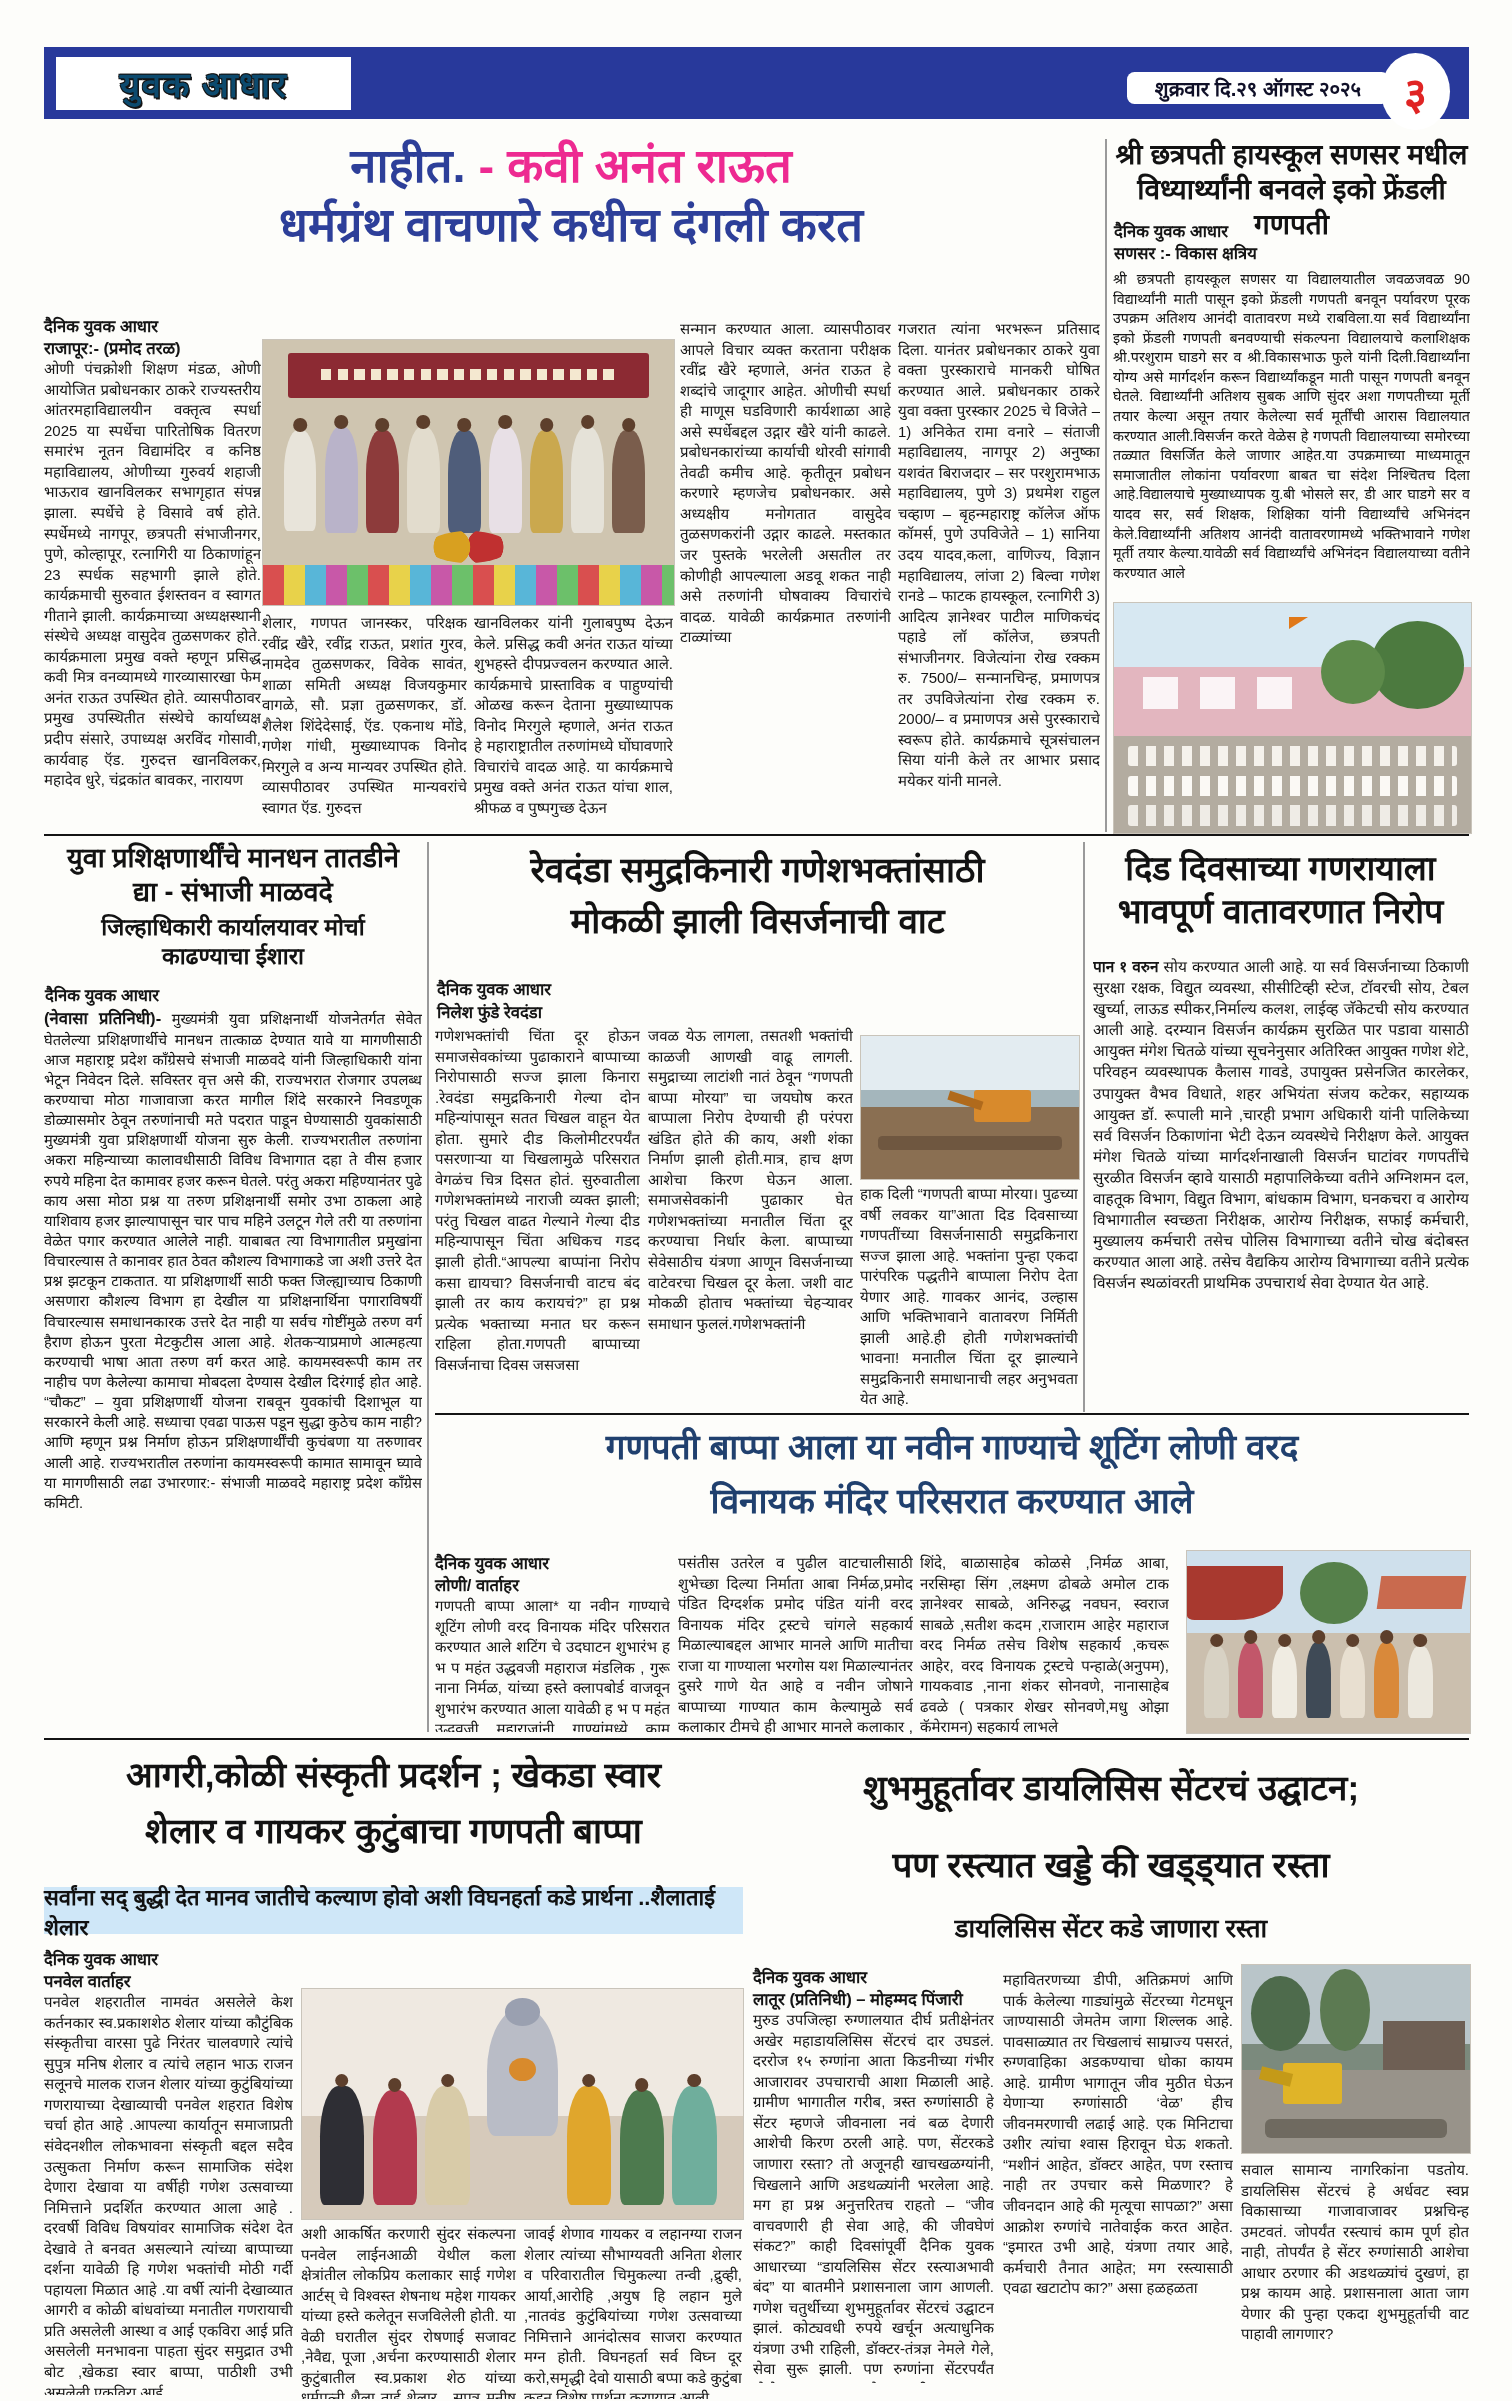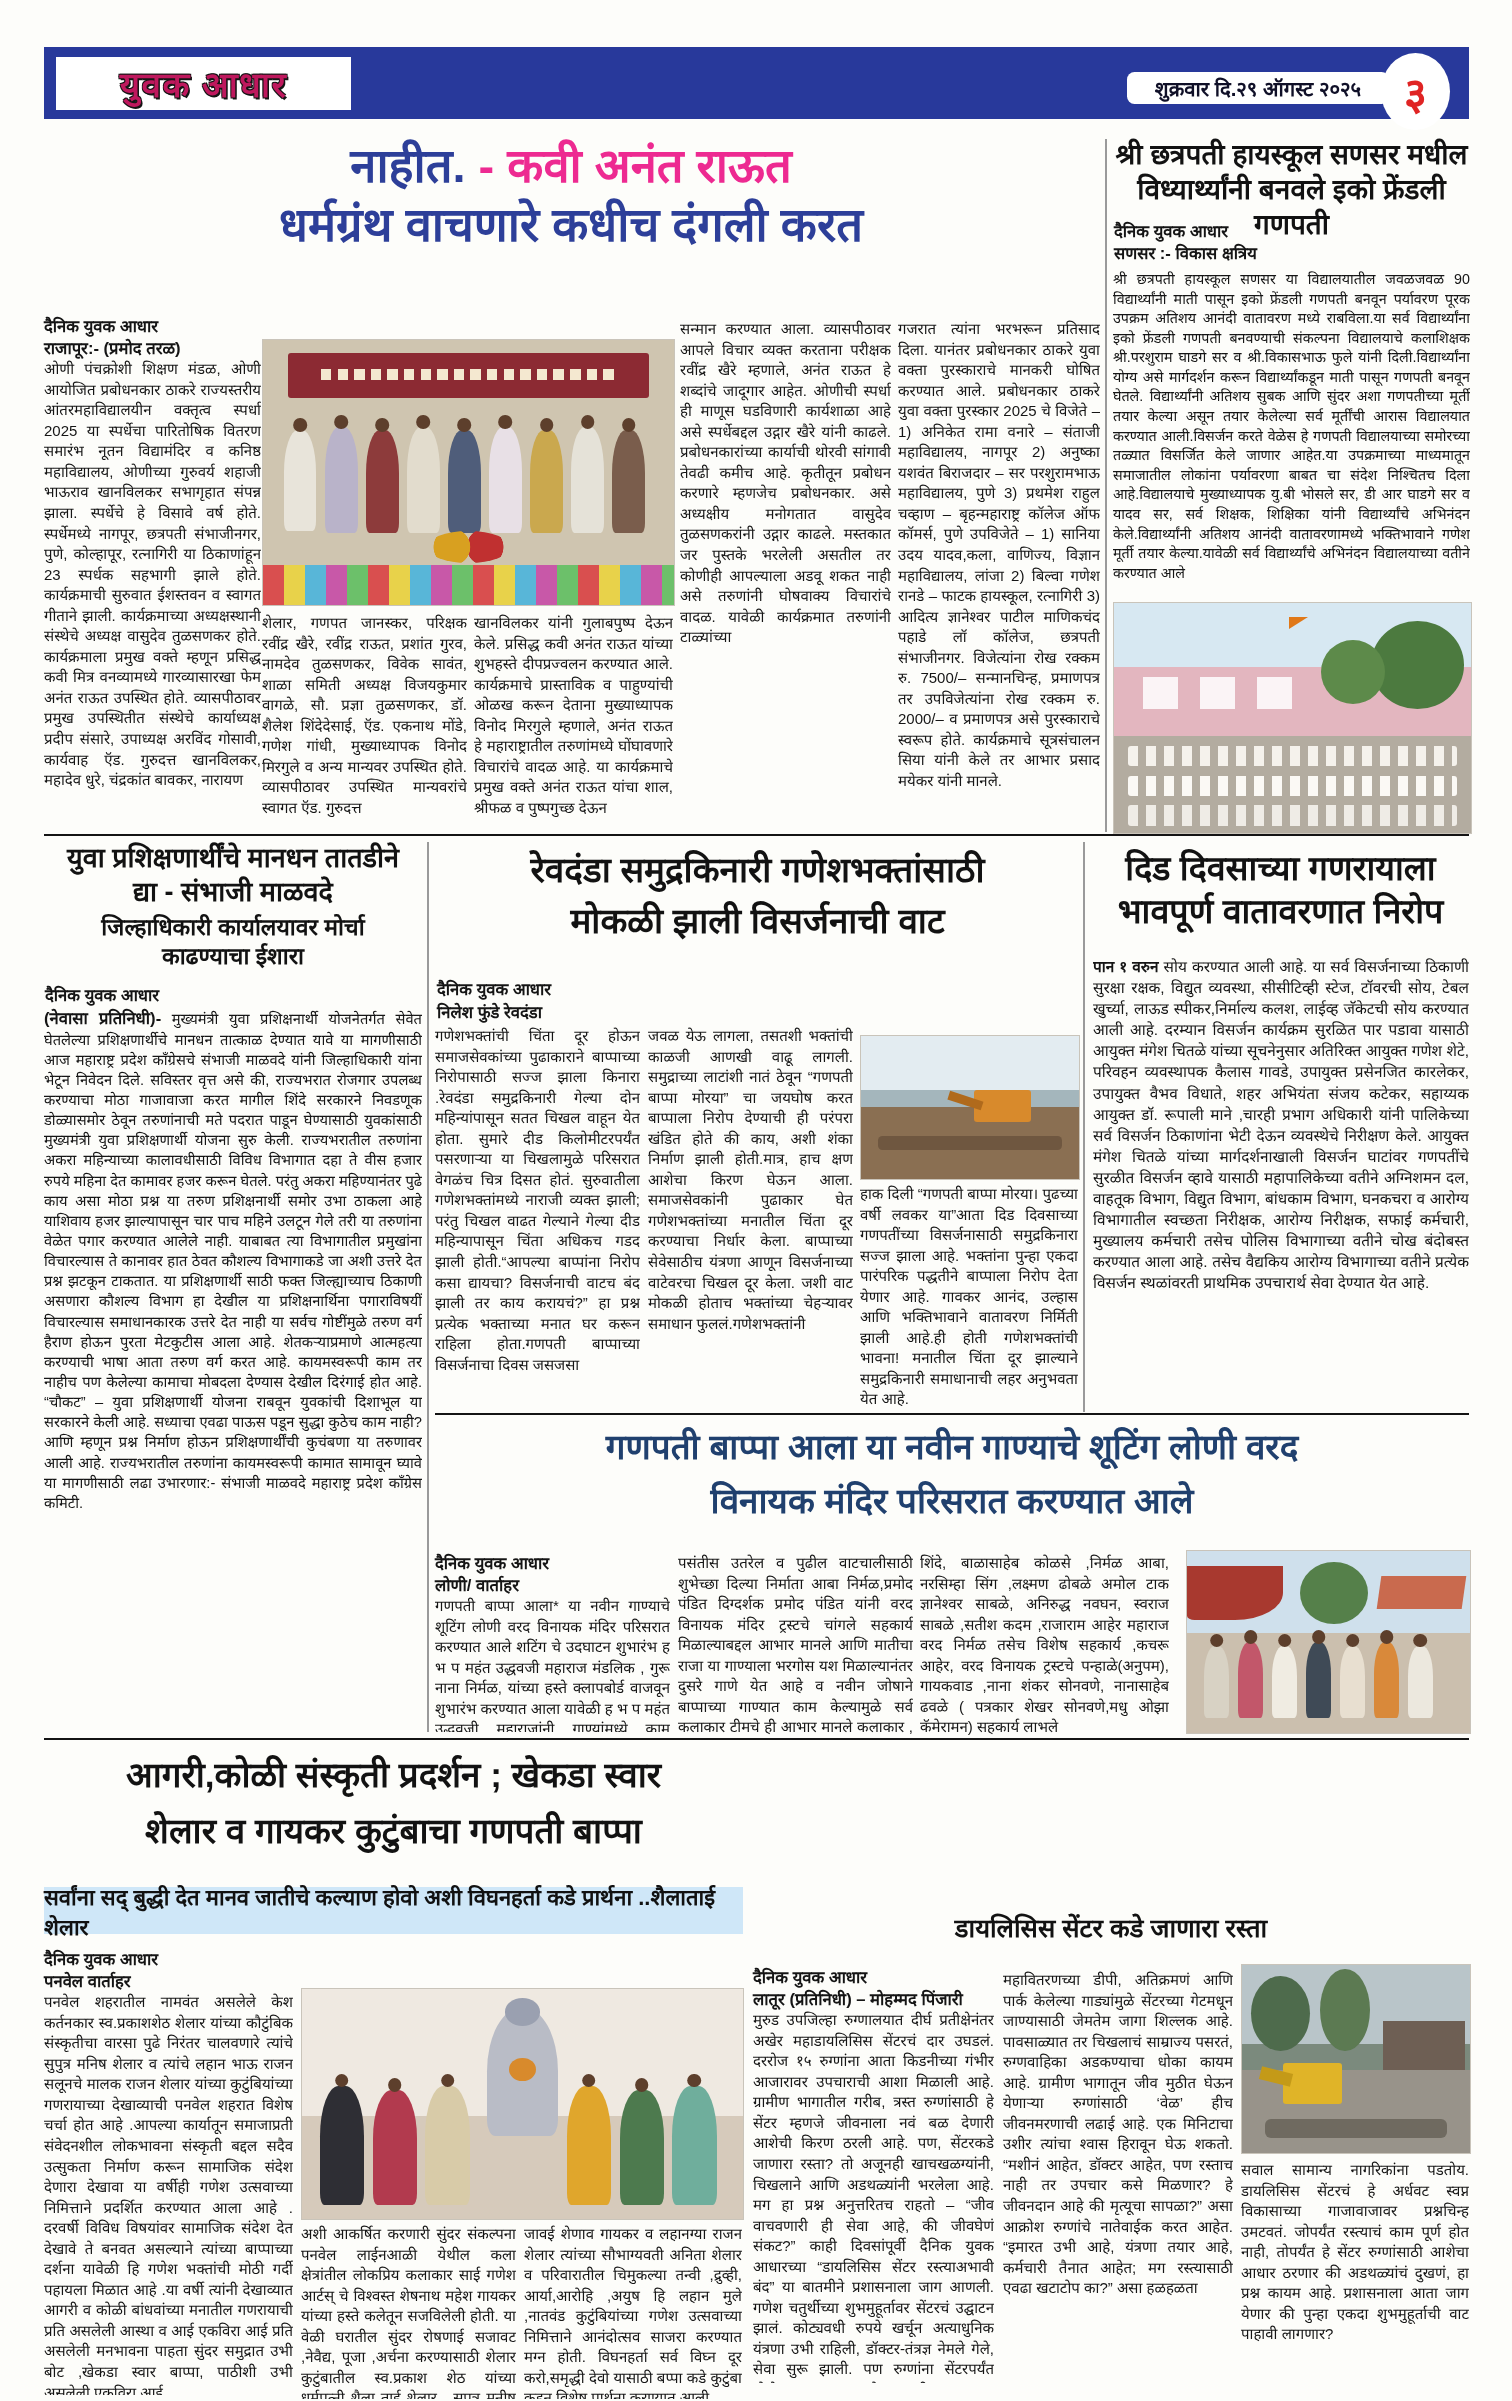--- a/index.html
+++ b/index.html
@@ -2,21 +2,21 @@
 <html style="font-size:12px"><head>
 <meta charset="utf-8">
 <style>
   html,body{margin:0;padding:0;background:#e9e9e6;}
   #page{position:relative;width:1512px;height:2401px;background:#fdfdfa;margin:0 auto;overflow:hidden;
         font-family:"Liberation Sans","DejaVu Sans",sans-serif;color:#151515;}
   .abs{position:absolute;}
   
   .mast{background:#28399b;}
   .logo-box{background:#fff;display:flex;align-items:center;justify-content:center;}
-  .logo-text{font-size:35px;font-weight:900;color:#be185d;letter-spacing:1.5px;
+  .logo-text{font-size:35px;font-weight:900;color:#0c4a6e;letter-spacing:1.5px;
              text-shadow:1.5px 1.5px 0 #141414,-0.8px -0.8px 0 #141414,0.8px -0.8px 0 #141414,-0.8px 0.8px 0 #141414;}
   .date-box{background:#fff;border-radius:7.5px;display:flex;align-items:center;justify-content:center;
             font-size:20.3px;font-weight:bold;color:#101028;}
   .page-circle{background:#fff;border-radius:50%;display:flex;align-items:center;justify-content:center;
                font-size:44px;font-weight:900;color:#e02424;}
   
   .hl{font-weight:800;text-align:center;line-height:1.25;}
   .hl-lead{font-size:47px;color:#2d3f99;}
   .hl-pink{color:#ed2a91;}
   .hl-black{color:#121212;}
@@ -202,20 +202,24 @@
     <div class="fig" style="left:4%;top:42%;width:10%;height:52%;background:#2e2e34;"></div>
     <div class="fig" style="left:16%;top:44%;width:10%;height:50%;background:#b23a4e;"></div>
     <div class="fig" style="left:28%;top:42%;width:10%;height:52%;background:#d8cba8;"></div>
     <div class="fig" style="left:60%;top:42%;width:10%;height:52%;background:#e0a62c;"></div>
     <div class="fig" style="left:72%;top:44%;width:10%;height:50%;background:#4d7a4e;"></div>
     <div class="fig" style="left:84%;top:42%;width:10%;height:52%;background:#6fae9c;"></div>
   </div>
   <div class="abs body-text" style="left:301px;top:2224px;width:215px;height:175px;">अशी आकर्षित करणारी सुंदर संकल्पना पनवेल लाईनआळी येथील कला क्षेत्रांतील लोकप्रिय कलाकार साई गणेश आर्टस् चे विश्वस्त शेषनाथ महेश गायकर यांच्या हस्ते कलेतून सजविलेली होती. या वेळी घरातील सुंदर रोषणाई सजावट ,नेवैद्य, पूजा ,अर्चना करण्यासाठी शेलार कुटुंबातील स्व.प्रकाश शेठ यांच्या धर्मपत्नी शैला ताई शेलार , सुपुत्र मनीष शेलार ,कन्या अनिता शेलार गायकर,</div>
   <div class="abs body-text" style="left:524px;top:2224px;width:218px;height:175px;">जावई शेणाव गायकर व लहानग्या राजन शेलार त्यांच्या सौभाग्यवती अनिता शेलार व परिवारातील चिमुकल्या तन्वी ,द्रुव्ही, आर्या,आरोहि ,अयुष हि लहान मुले ,नातवंड कुटुंबियांच्या गणेश उत्सवाच्या निमित्ताने आनंदोत्सव साजरा करण्यात मग्न होती. विघनहर्ता सर्व विघ्न दूर करो,समृद्धी देवो यासाठी बप्पा कडे कुटुंबा कडून विशेष प्रार्थना करण्यात आली.</div>
 
+  <div class="abs hl hl-black" style="left:753px;top:1749px;width:716px;font-size:35px;line-height:2.2;">
+    <div>शुभमुहूर्तावर डायलिसिस सेंटरचं उद्घाटन;</div>
+    <div>पण रस्त्यात खड्डे की  खड्ड्यात रस्ता</div>
+  </div>
   <div class="abs hl hl-black" style="left:753px;top:1913px;width:716px;font-size:25.6px;font-weight:700;">
     <span>डायलिसिस सेंटर कडे जाणारा रस्ता</span>
   </div>
   <div class="abs" style="left:753px;top:1967px;width:241px;height:422px;">
     <div class="source">दैनिक युवक आधार</div>
     <div class="byline">लातूर (प्रतिनिधी) – मोहम्मद पिंजारी</div>
     <div class="body-text" style="height:373px;">मुरुड उपजिल्हा रुग्णालयात दीर्घ प्रतीक्षेनंतर अखेर महाडायलिसिस सेंटरचं दार उघडलं. दररोज १५ रुग्णांना आता किडनीच्या गंभीर आजारावर उपचाराची आशा मिळाली आहे. ग्रामीण भागातील गरीब, त्रस्त रुग्णांसाठी हे सेंटर म्हणजे जीवनाला नवं बळ देणारी आशेची किरण ठरली आहे. पण, सेंटरकडे जाणारा रस्ता? तो अजूनही खाचखळग्यांनी, चिखलाने आणि अडथळ्यांनी भरलेला आहे. मग हा प्रश्न अनुत्तरितच राहतो – “जीव वाचवणारी ही सेवा आहे, की जीवघेणं संकट?” काही दिवसांपूर्वी दैनिक युवक आधारच्या “डायलिसिस सेंटर रस्त्याअभावी बंद” या बातमीने प्रशासनाला जाग आणली. गणेश चतुर्थीच्या शुभमुहूर्तावर सेंटरचं उद्घाटन झालं. कोट्यवधी रुपये खर्चून अत्याधुनिक यंत्रणा उभी राहिली, डॉक्टर-तंत्रज्ञ नेमले गेले, सेवा सुरू झाली. पण रुग्णांना सेंटरपर्यंत पोहोचवणारा रस्ता? तो अजूनही कागदावरच अडकलेला आहे !</div>
   </div>
   <div class="abs body-text" style="left:1003px;top:1970px;width:230px;height:413px;">महावितरणच्या डीपी, अतिक्रमणं आणि पार्क केलेल्या गाड्यांमुळे सेंटरच्या गेटमधून जाण्यासाठी जेमतेम जागा शिल्लक आहे. पावसाळ्यात तर चिखलाचं साम्राज्य पसरतं, रुग्णवाहिका अडकण्याचा धोका कायम आहे. ग्रामीण भागातून जीव मुठीत घेऊन येणाऱ्या रुग्णांसाठी ‘वेळ’ हीच जीवनमरणाची लढाई आहे. एक मिनिटाचा उशीर त्यांचा श्वास हिरावून घेऊ शकतो. “मशीनं आहेत, डॉक्टर आहेत, पण रस्ताच नाही तर उपचार कसे मिळणार? हे जीवनदान आहे की मृत्यूचा सापळा?” असा आक्रोश रुग्णांचे नातेवाईक करत आहेत. “इमारत उभी आहे, यंत्रणा तयार आहे, कर्मचारी तैनात आहेत; मग रस्त्यासाठी एवढा खटाटोप का?” असा हळहळता</div>
 

